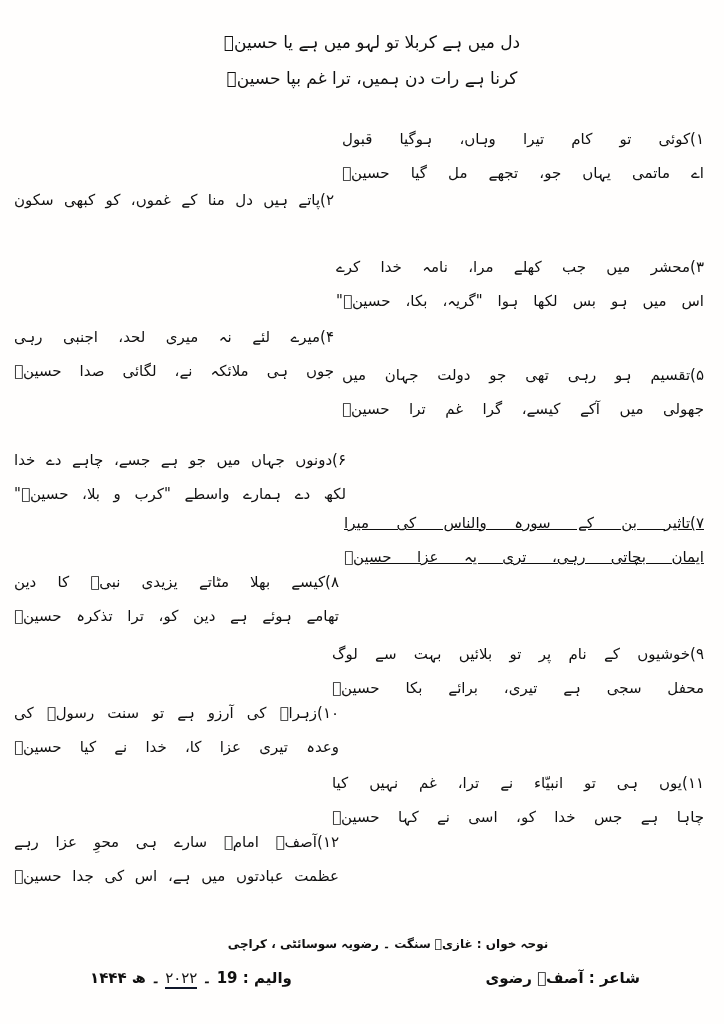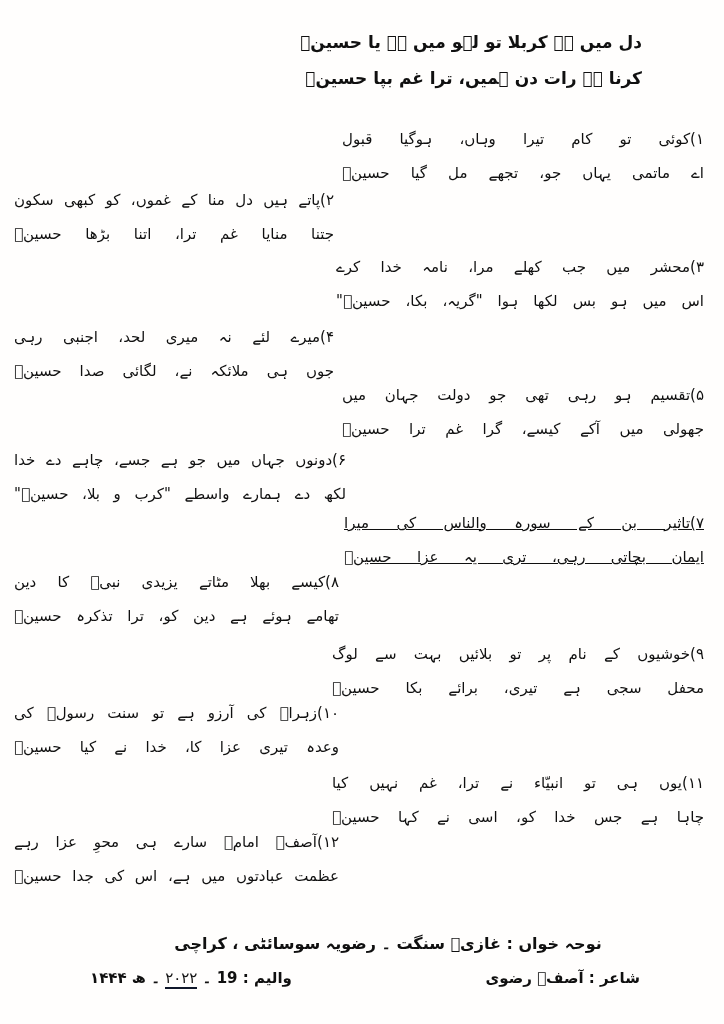--- a/index.html
+++ b/index.html
@@ -11,25 +11,26 @@
     overflow: hidden;
   }
   .page {
     position: relative;
     width: 724px; height: 1024px;
     background: #fffefd;
   }
   
   .title-block {
     position: absolute;
-    top: 24px; left: 82px; width: 560px;
+    top: 24px; left: 92px; width: 560px;
     direction: rtl;
+    text-align: center;
     font-size: 17px;
     line-height: 36px;
-    font-weight: bold;
+    font-weight: normal;
   }
   
   .verse {
     position: absolute;
     direction: rtl;
   }
   .verse.right-col { right: 20px; }
   .verse.left-col  { left: 14px; }
   .vline {
     direction: rtl;
@@ -38,21 +39,21 @@
     font-size: 15px;
     line-height: 34px;
     white-space: normal;
   }
   
   .footer-line1 {
     position: absolute;
     top: 928px; left: 52px; right: 0;
     direction: rtl;
     text-align: center;
-    font-size: 16px;
+    font-size: 12px;
     line-height: 32px;
     font-weight: bold;
   }
   .footer-line2 {
     position: absolute;
     top: 962px; left: 0; right: 0;
     direction: rtl;
     display: flex;
     justify-content: space-between;
     padding-right: 84px;
@@ -76,34 +77,33 @@
     <div>کرنا ہے رات دن ہمیں، ترا غم بپا حسینؑ</div>
   </div>
 
   <div class="verse right-col" style="top:122px; width:362px;">
     <div class="vline">۱)کوئی تو کام تیرا وہاں، ہوگیا قبول</div>
     <div class="vline">اے ماتمی یہاں جو، تجھے مل گیا حسینؑ</div>
   </div>
 
   <div class="verse left-col" style="top:183px; width:320px;">
     <div class="vline">۲)پاتے ہیں دل منا کے غموں، کو کبھی سکون</div>
-    <div class="vline">جتنا منایا غم ترا، اتنا بڑھا حسینؑ</div>
   </div>
 
   <div class="verse right-col" style="top:250px; width:368px;">
     <div class="vline">۳)محشر میں جب کھلے مرا، نامہ خدا کرے</div>
     <div class="vline">اس میں ہو بس لکھا ہوا "گریہ، بکا، حسینؑ"</div>
   </div>
 
   <div class="verse left-col" style="top:320px; width:320px;">
     <div class="vline">۴)میرے لئے نہ میری لحد، اجنبی رہی</div>
     <div class="vline">جوں ہی ملائکہ نے، لگائی صدا حسینؑ</div>
   </div>
 
-  <div class="verse right-col" style="top:378px; width:362px;margin-left:43px;">
+  <div class="verse right-col" style="top:358px; width:362px;margin-left:43px;">
     <div class="vline">۵)تقسیم ہو رہی تھی جو دولت جہان میں</div>
     <div class="vline">جھولی میں آکے کیسے، گرا غم ترا حسینؑ</div>
   </div>
 
   <div class="verse left-col" style="top:443px; width:332px;">
     <div class="vline">۶)دونوں جہاں میں جو ہے جسے، چاہے دے خدا</div>
     <div class="vline">لکھ دے ہمارے واسطے "کرب و بلا، حسینؑ"</div>
   </div>
 
   <div class="verse right-col" style="top:506px; width:360px;text-decoration:underline;">

